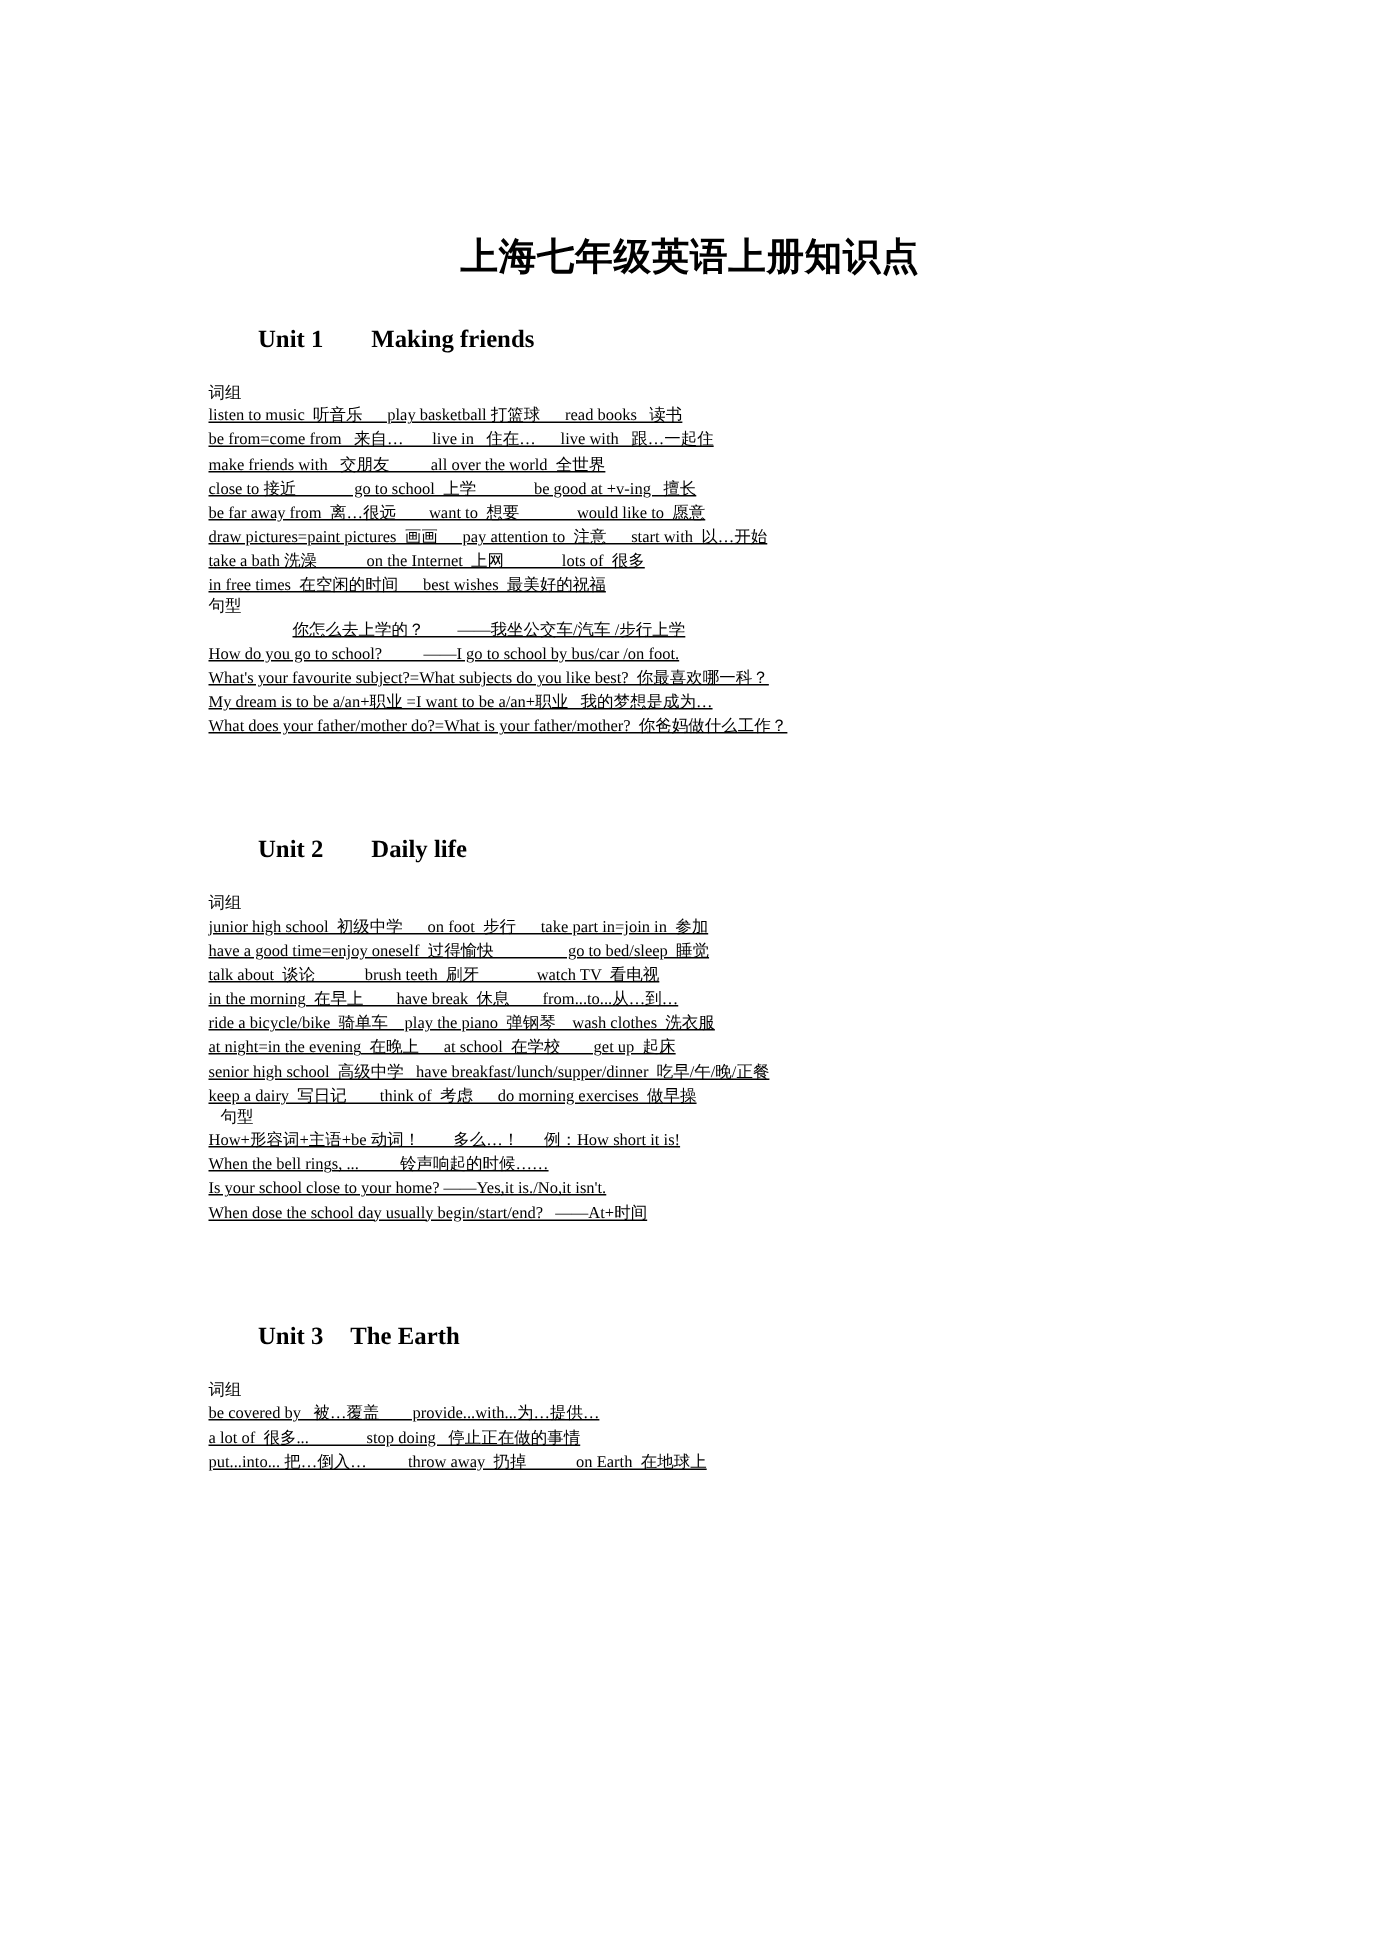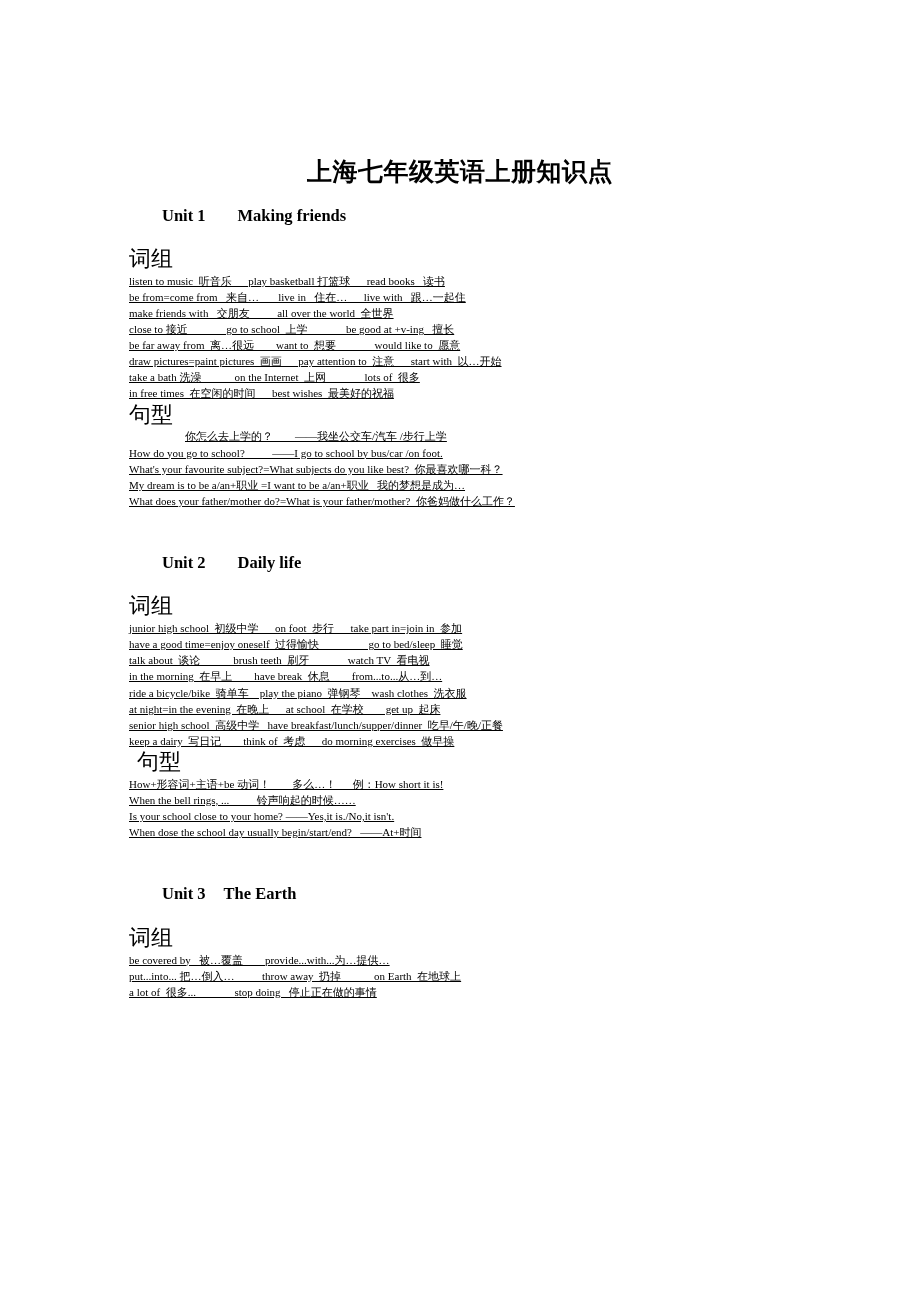--- a/index.html
+++ b/index.html
@@ -31,34 +31,34 @@
     margin: 0;
     padding-top: 158px;
     line-height: 1.1;
   }
   .content {
     margin-left: 129px;
     margin-right: 90px;
     margin-top: 0;
   }
   .unit-block {
-    margin: 0;
+    margin: 10px;
     padding: 0;
   }
   .unit-heading {
     font-size: 16.5px;
     font-weight: bold;
     line-height: 1.22;
     margin: 0;
     white-space: pre;
   }
   .unit-heading .u-label { font-weight: bold; }
   .unit-heading .u-gap { display: inline-block; width: 32px; }
   .section-label {
-    font-size: 22px;
+    font-size: 11px;
     line-height: 1.22;
     margin: 0;
     font-family: "Liberation Serif", "DejaVu Serif", serif;
   }
   .section-label.indent-1 { padding-left: 8px; }
   .line {
     font-size: 11px;
     line-height: 1.465;
     margin: 0;
     white-space: pre-wrap;
@@ -123,18 +123,18 @@
     </div>
 
     <div class="unit-gap"></div>
 
     <div class="unit-block">
       <div class="unit-heading">
         <span class="u-label">Unit 3</span><span class="u-gap" style="width:18px"></span><span class="u-title">The Earth</span>
       </div>
       <div class="section-label">词组</div>
       <div class="line">be covered by   被…覆盖        provide...with...为…提供…</div>
+      <div class="line">a lot of  很多...              stop doing   停止正在做的事情</div>
       <div class="line">put...into... 把…倒入…          throw away  扔掉            on Earth  在地球上</div>
-      <div class="line">a lot of  很多...              stop doing   停止正在做的事情</div>
     </div>
 
   </div>
 </div>
 
 </body></html>

